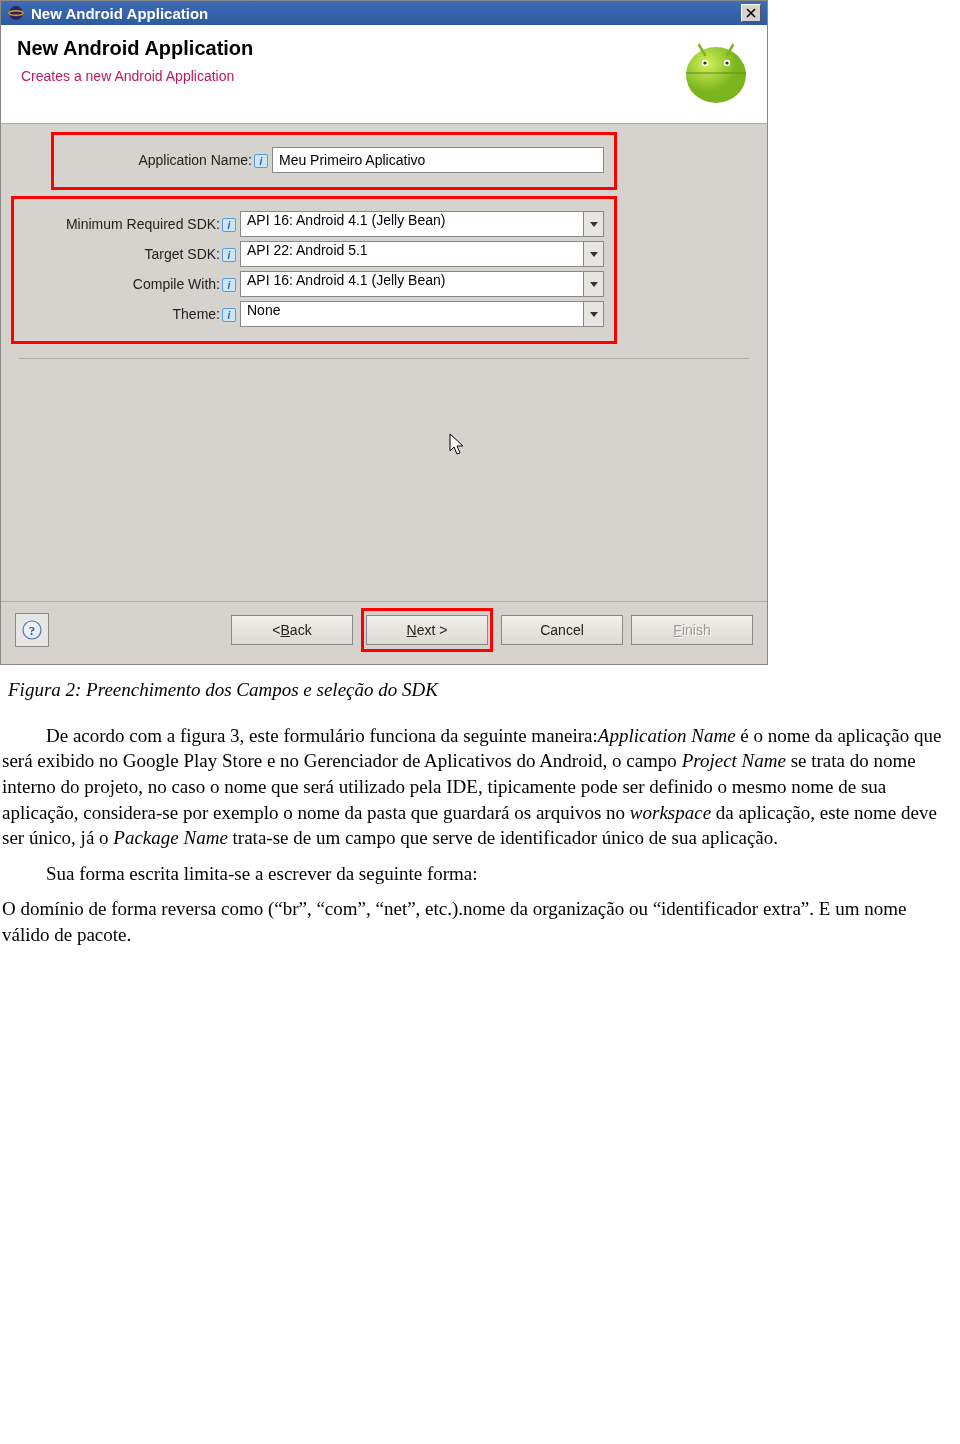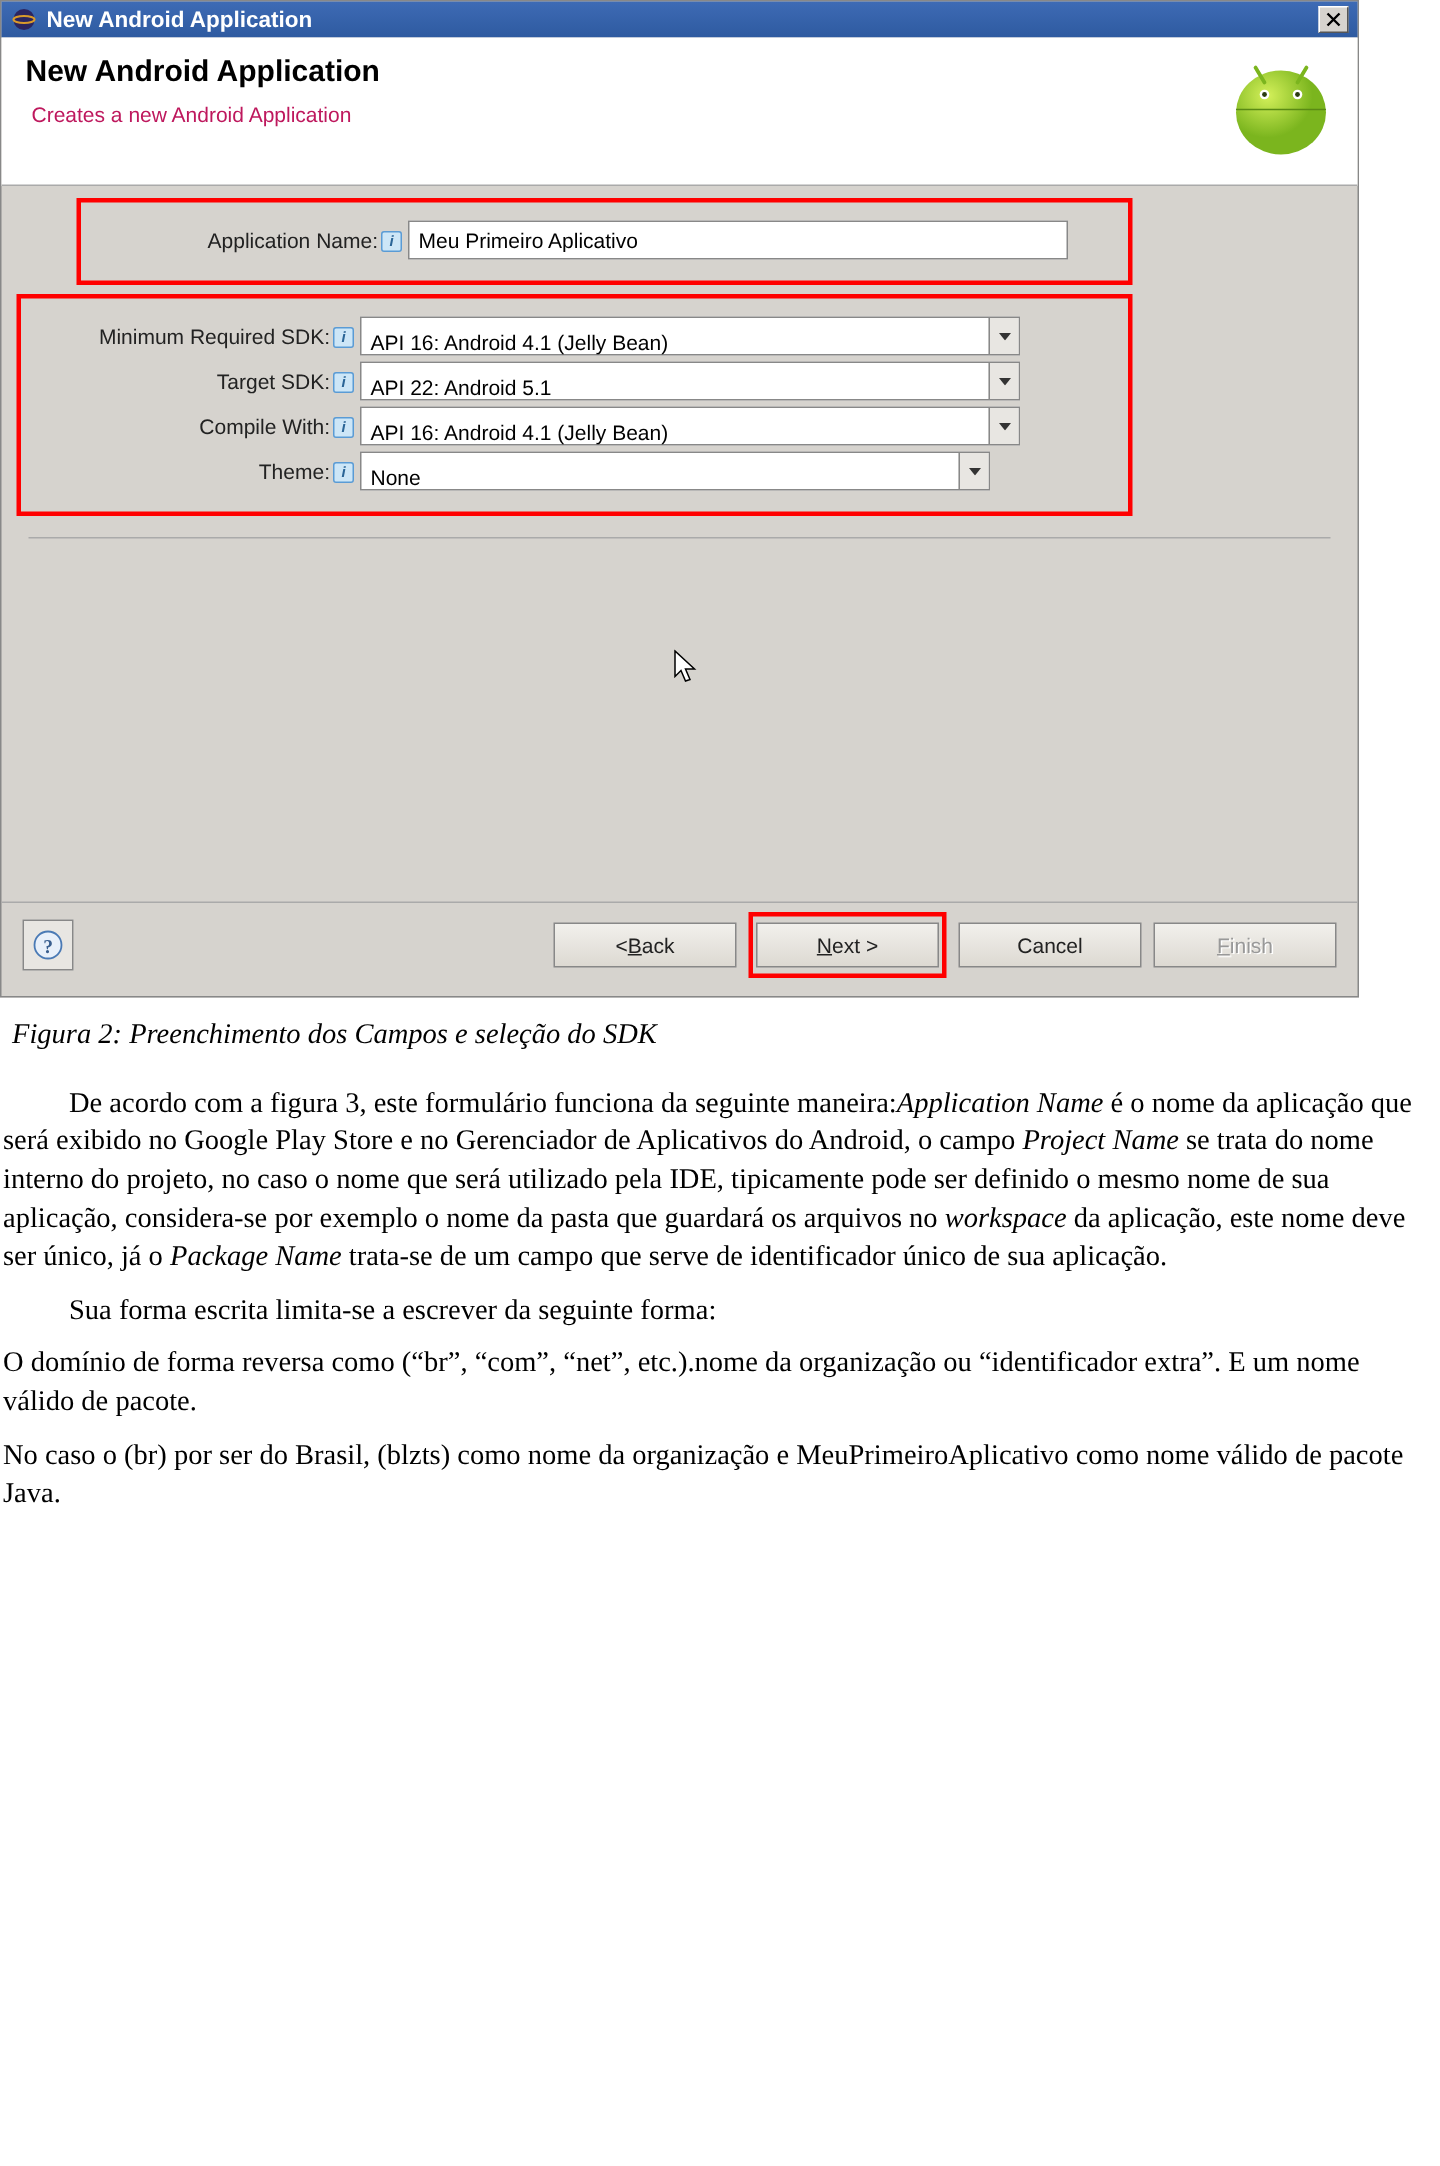--- a/index.html
+++ b/index.html
@@ -5,21 +5,21 @@
   * { box-sizing: border-box; }
   body {
     margin: 0;
     padding: 0;
     font-family: Tahoma, Arial, sans-serif;
     font-size: 13px;
     background: #fff;
     width: 960px;
   }
   .dialog {
-    width: 906px;
+    width: 768px;
     background: #d6d3ce;
     border: 1px solid #888;
     position: relative;
   }
   .titlebar {
     background: linear-gradient(to bottom, #3e6bb5, #2e5aa0);
     color: #fff;
     display: flex;
     align-items: center;
     padding: 3px 6px;
@@ -89,21 +89,21 @@
     font-size: 14px;
     font-family: inherit;
   }
   .combo {
     flex: 1;
     max-width: 440px;
     height: 26px;
     border: 1px solid #888;
     background: #fff;
     display: flex;
-    align-items: flex-end;
+    align-items: flex-start;
   }
   .combo-text { flex: 1; padding: 0 6px; font-size: 14px; }
   .combo-btn {
     width: 20px; height: 100%; border-left: 1px solid #888;
     background: #e8e6e2;
     display: flex; align-items: center; justify-content: center;
     cursor: pointer;
   }
   .divider-line {
     border-top: 1px solid #aaa;
@@ -299,14 +299,13 @@
 
 <div class="doc-text">
   <div class="doc-caption">Figura 2: Preenchimento dos Campos e seleção do SDK</div>
 
   <div class="doc-p">
     <span>De acordo com a figura 3, este formulário funciona da seguinte maneira:</span><span class="em">Application Name</span><span> é o nome da aplicação que será exibido no Google Play Store e no Gerenciador de Aplicativos do Android, o campo </span><span class="em">Project Name</span><span> se trata do nome interno do projeto, no caso o nome que será utilizado pela IDE, tipicamente pode ser definido o mesmo nome de sua aplicação, considera-se por exemplo o nome da pasta que guardará os arquivos no </span><span class="em">workspace</span><span> da aplicação, este nome deve ser único, já o </span><span class="em">Package Name</span><span> trata-se de um campo que serve de identificador único de sua aplicação.</span>
   </div>
 
   <div class="doc-p">Sua forma escrita limita-se a escrever da seguinte forma:</div>
   <div class="doc-p noindent">O domínio de forma reversa como (“br”, “com”, “net”, etc.).nome da organização ou “identificador extra”. E um nome válido de pacote.</div>
-  <div class="doc-p noindent">No caso o (br) por ser do Brasil, (blzts) como nome da organização e MeuPrimeiroAplicativo como nome válido de pacote Java.</div>
 </div>
 
 </body></html>

